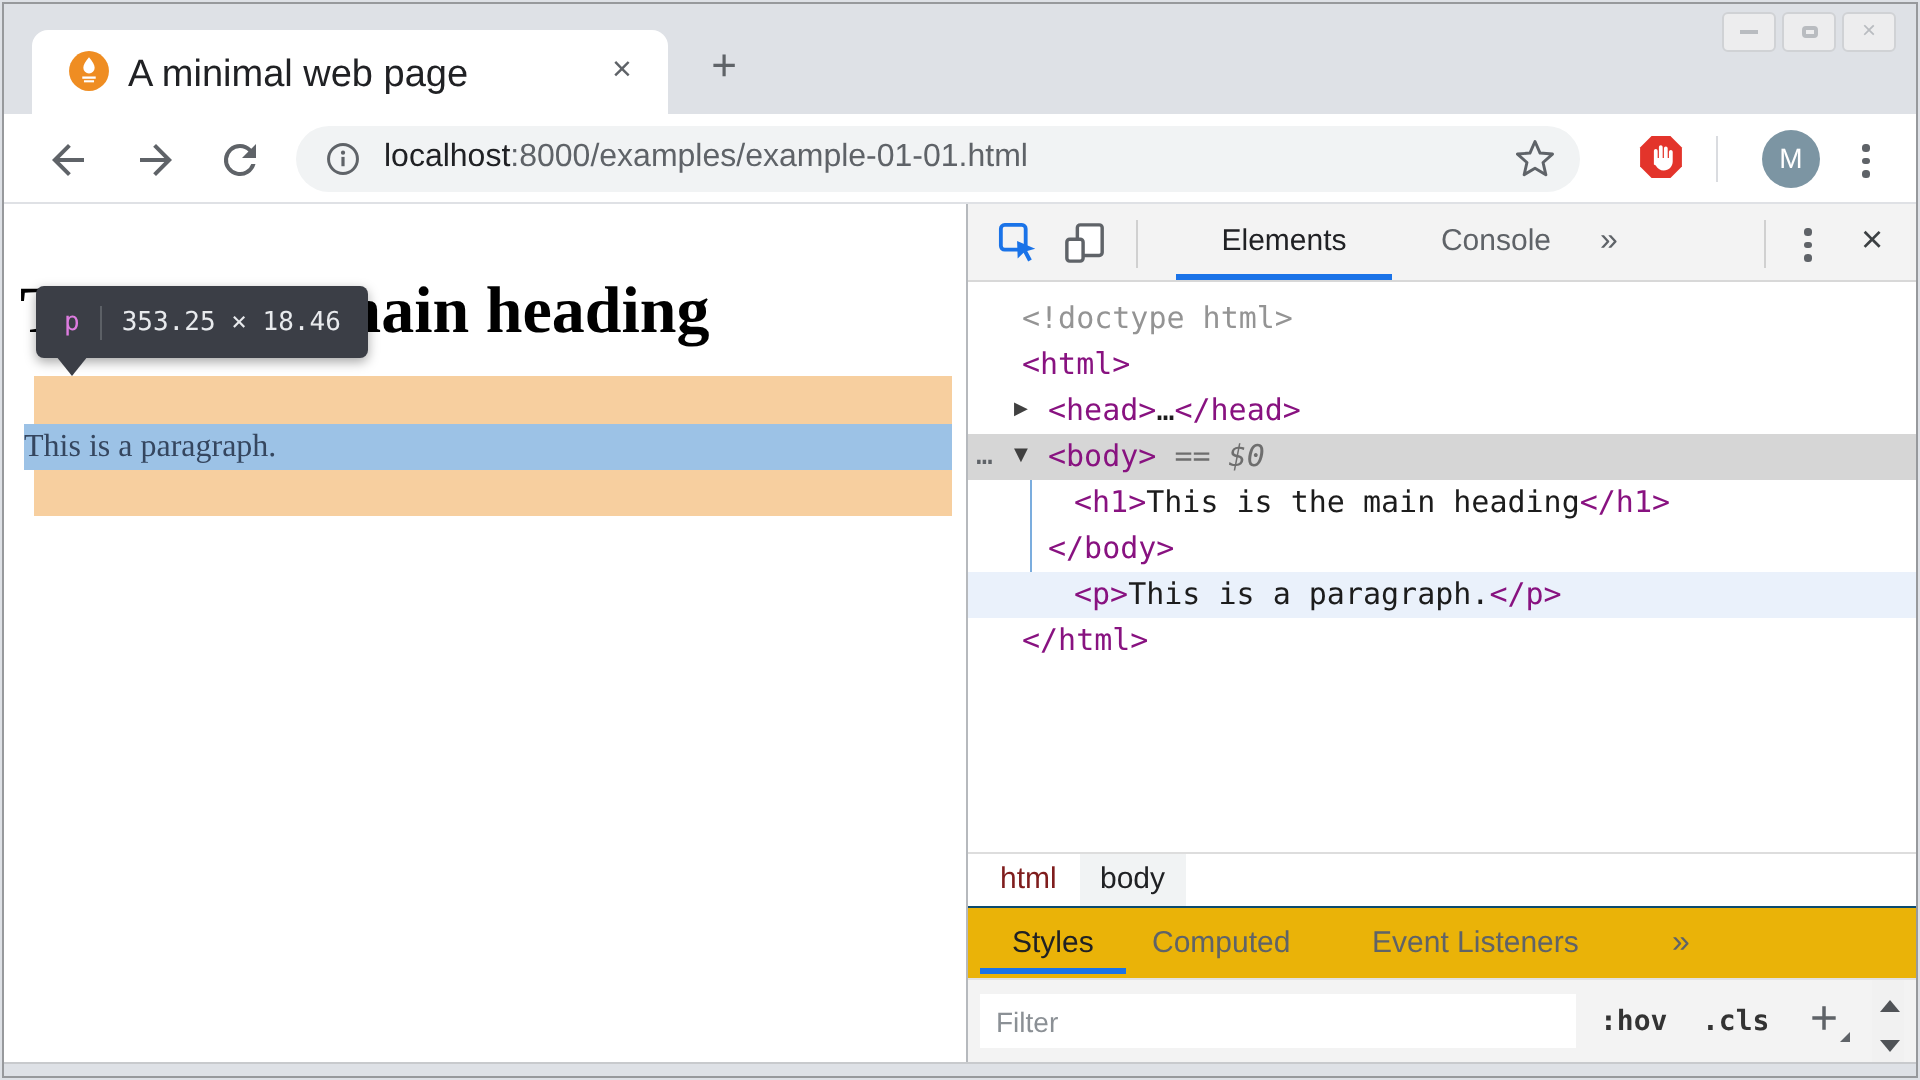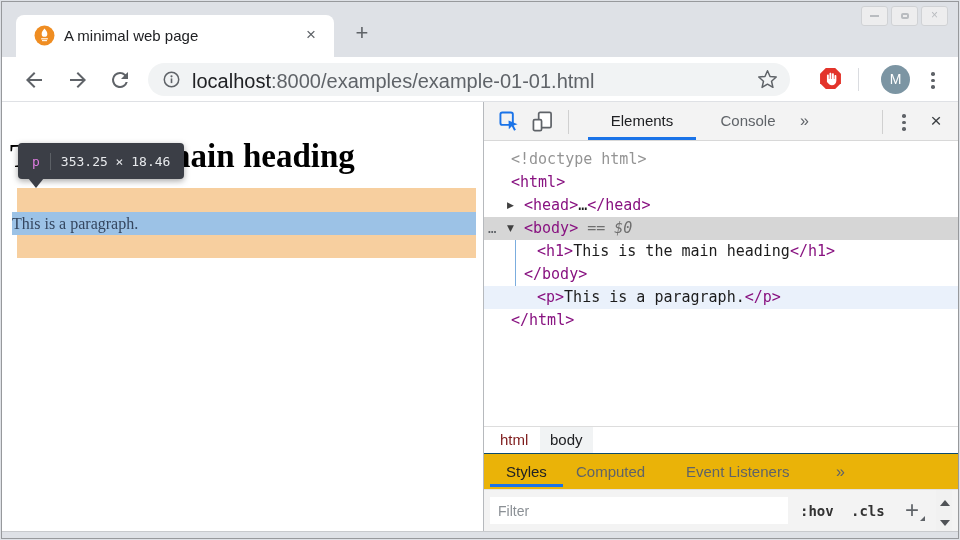--- a/index.html
+++ b/index.html
@@ -7,32 +7,32 @@
   .window { position:relative; width:958px; height:538px; margin:1px; border:1px solid #97999c; background:#dee1e6; overflow:hidden; }
 
   
   .tabstrip { position:absolute; left:0; top:0; width:956px; height:55px; background:#dee1e6; }
   .win-controls { position:absolute; top:4px; right:10px; display:flex; gap:3px; }
   .win-btn { width:27px; height:20px; border:1px solid #d0d2d5; border-radius:3px; background:#ededee; color:#b9bcc0; font-size:12px; line-height:17px; text-align:center; }
   .win-btn .sq { display:inline-block; width:8px; height:6px; border:2px solid #b9bcc0; border-radius:2px; margin-top:5px; }
   .win-btn .bar { display:inline-block; width:9px; height:2px; background:#b9bcc0; margin-bottom:2px; }
   .tab { position:absolute; left:14px; top:13px; width:318px; height:42px; background:#fff; border-radius:8px 8px 0 0; }
   .favicon { position:absolute; left:18px; top:10px; width:21px; height:21px; }
-  .tab-title { position:absolute; left:48px; top:12px; font-size:15px; color:#202124; white-space:nowrap; }
+  .tab-title { position:absolute; left:48px; top:12px; font-size:19px; color:#202124; white-space:nowrap; }
   .tab-close { position:absolute; right:12px; top:9px; width:22px; height:22px; font-size:17px; color:#5f6368; text-align:center; line-height:22px; }
   .new-tab { position:absolute; left:346px; top:18px; width:28px; height:28px; font-size:22px; font-weight:300; color:#5f6368; text-align:center; line-height:26px; }
 
   
   .toolbar { position:absolute; left:0; top:55px; width:956px; height:45px; background:#fff; border-bottom:1px solid #dfe1e5; }
   .nav-ic { position:absolute; top:11px; width:24px; height:24px; }
   .nav-ic svg { width:24px; height:24px; fill:#5f6368; }
   .ic-back { left:20px; } .ic-fwd { left:64px; } .ic-reload { left:106px; }
   .omnibox { position:absolute; left:146px; top:6px; width:642px; height:33px; border-radius:17px; background:#f1f3f4; }
   .info-ic { position:absolute; left:15px; top:8px; }
-  .url { position:absolute; left:44px; top:7px; font-size:20px; white-space:nowrap; }
+  .url { position:absolute; left:44px; top:7px; font-size:16px; white-space:nowrap; }
   .url .host { color:#202124; } .url .rest { color:#5f6368; }
   .star-ic { position:absolute; right:12px; top:6px; }
   .ext-hand { position:absolute; left:817px; top:10px; width:23px; height:23px; }
   .tb-sep { position:absolute; left:856px; top:11px; width:1px; height:23px; background:#dadce0; }
   .avatar { position:absolute; left:879px; top:8px; width:29px; height:29px; border-radius:50%; background:#7c95a3; color:#fff; font-size:14px; text-align:center; line-height:29px; }
   .kebab { position:absolute; width:18px; display:flex; flex-direction:column; align-items:center; gap:3px; }
   .kebab i { width:3.5px; height:3.5px; border-radius:50%; background:#5f6368; }
   .kebab-browser { left:922px; top:15px; }
 
   

